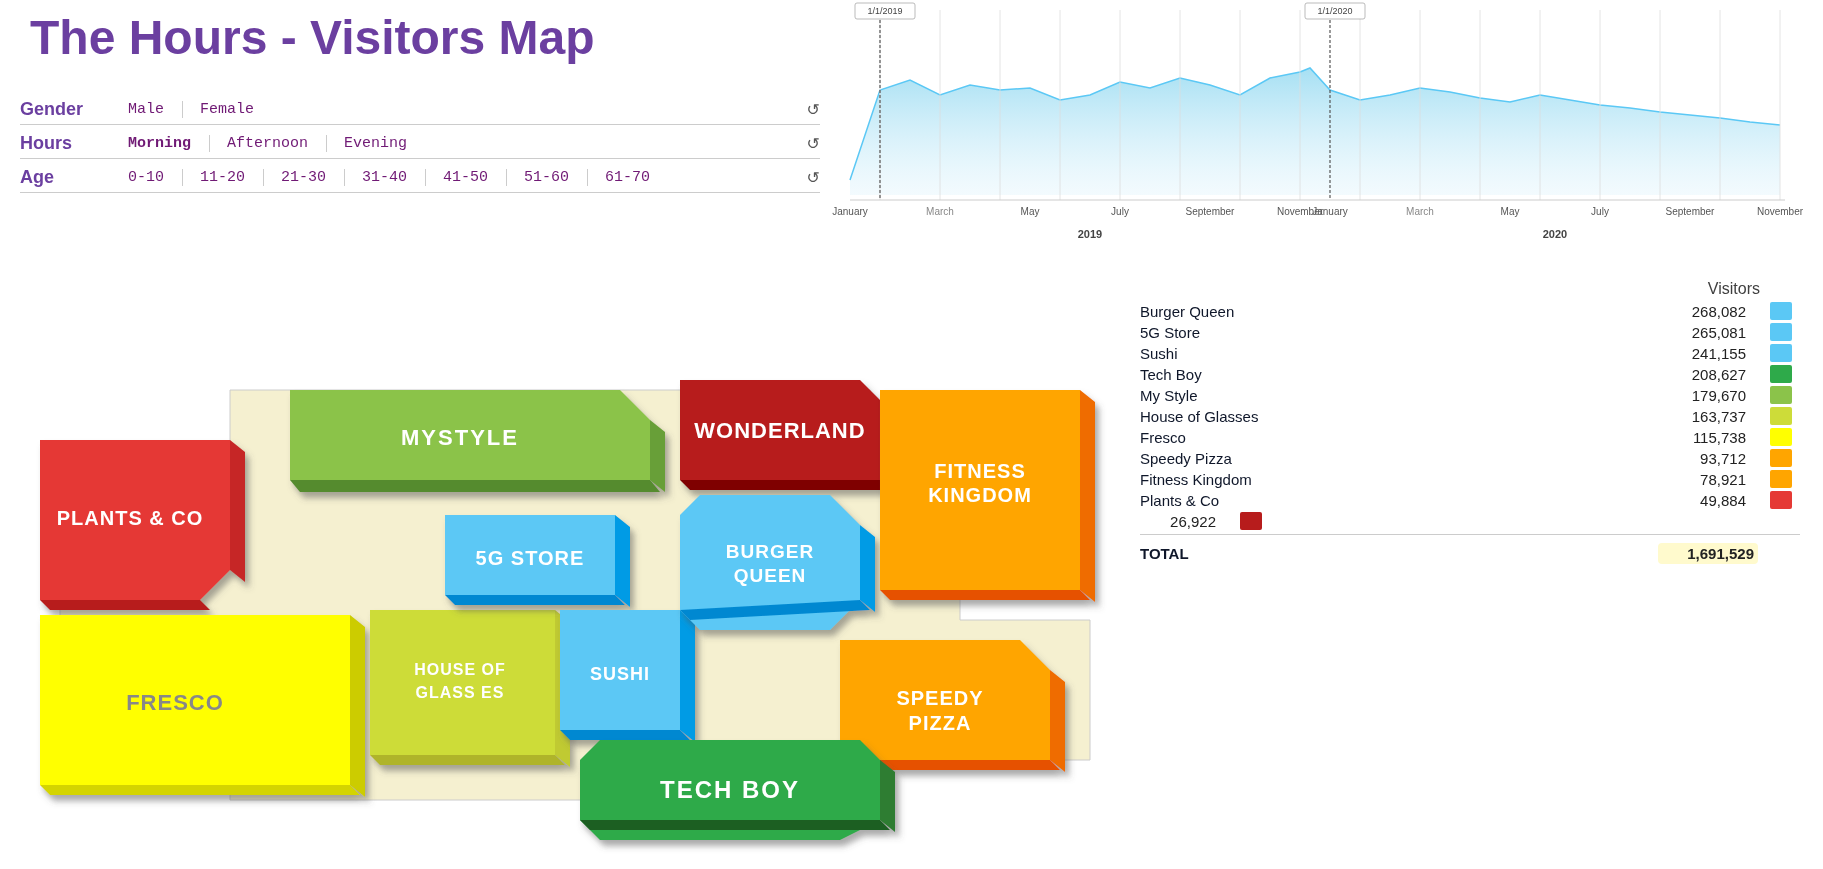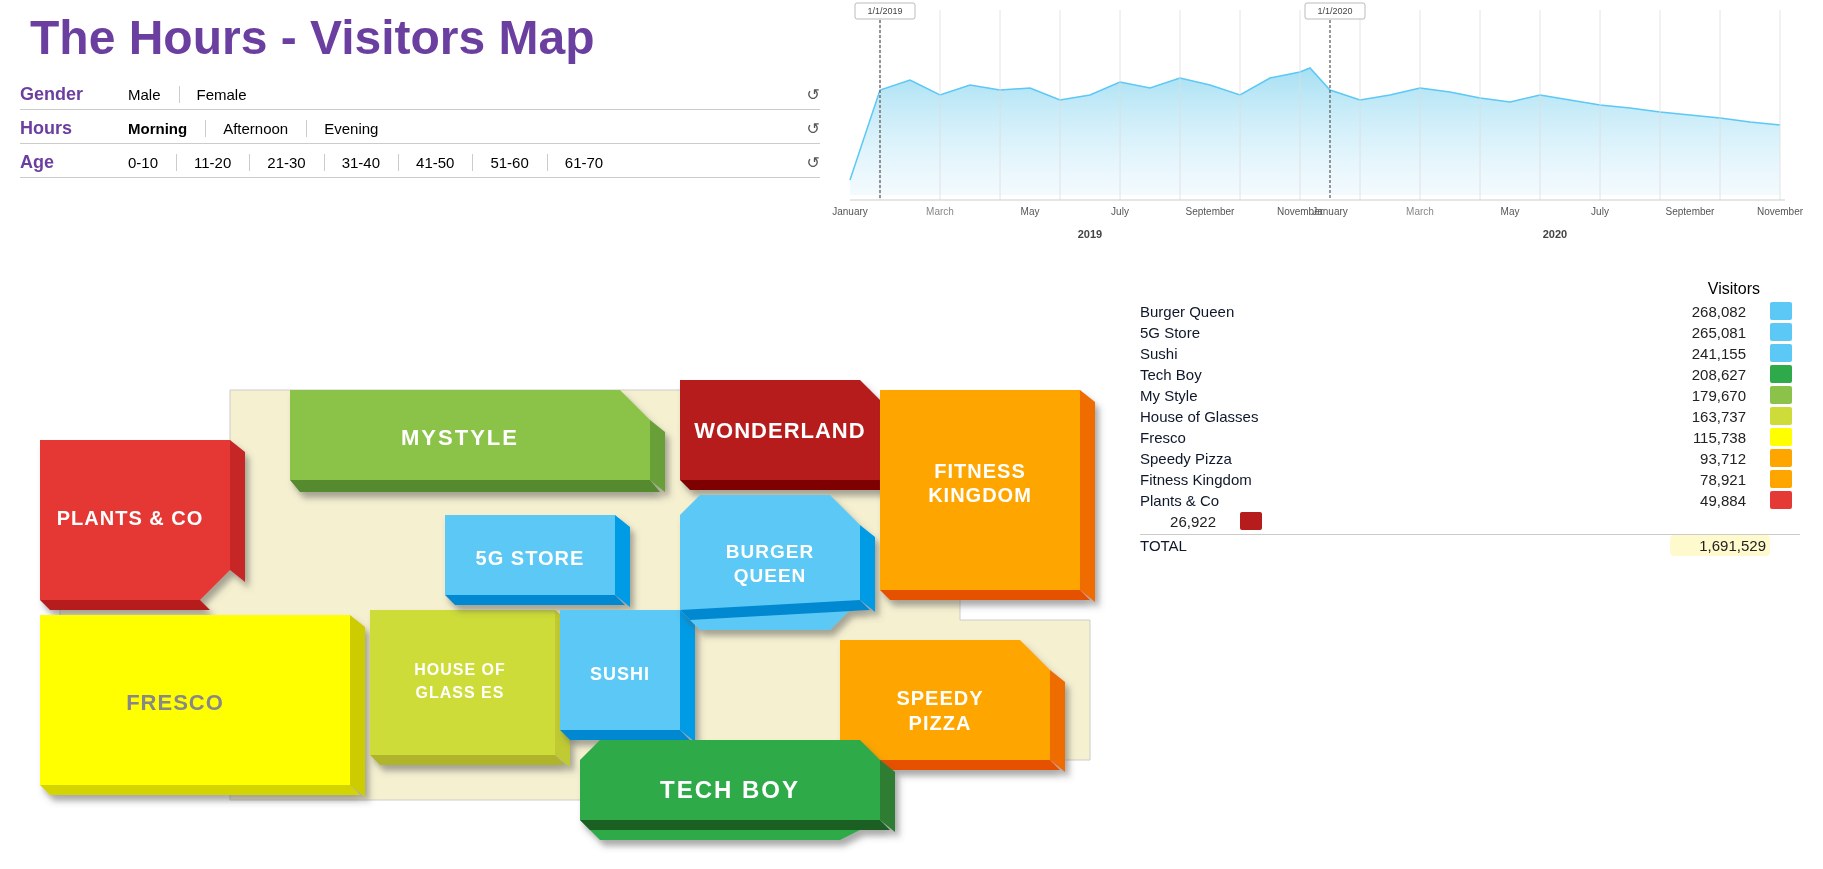--- a/index.html
+++ b/index.html
@@ -18,21 +18,21 @@
       top: 10px;
       left: 30px;
       font-size: 48px;
       font-weight: bold;
       color: #6b3fa0;
     }
 
     
     #filters {
       position: absolute;
-      top: 84px;
+      top: 99px;
       left: 20px;
       width: 800px;
     }
     .filter-row {
       display: flex;
       align-items: center;
       margin-bottom: 8px;
       border-bottom: 1px solid #ccc;
       padding-bottom: 4px;
     }
@@ -43,24 +43,25 @@
       width: 90px;
       flex-shrink: 0;
     }
     .filter-options {
       display: flex;
       align-items: center;
       flex: 1;
     }
     .filter-option {
       font-size: 15px;
-      color: #000000;
+      color: #701a75;
       padding: 2px 18px;
       cursor: pointer;
       position: relative;
+      font-family: Liberation Mono, monospace;
     }
     .filter-option + .filter-option::before {
       content: '';
       position: absolute;
       left: 0;
       top: 10%;
       height: 80%;
       width: 1px;
       background: #ccc;
     }
@@ -104,21 +105,21 @@
 
     
     #legend {
       position: absolute;
       top: 280px;
       left: 1140px;
       width: 660px;
     }
     .legend-title {
       font-size: 16px;
-      color: #000000;
+      color: #404040;
       text-align: right;
       padding-right: 40px;
       margin-bottom: 4px;
     }
     .legend-row {
       display: flex;
       align-items: center;
       margin-bottom: 3px;
       font-size: 15px;
     }
@@ -139,24 +140,25 @@
       height: 18px;
       display: flex;
       align-items: center;
     }
     .legend-color-box {
       width: 22px;
       height: 18px;
       border-radius: 2px;
     }
     .legend-total {
-      font-weight: normal;
+      font-weight: bold;
       border-top: 1px solid #ccc;
       margin-top: 4px;
-      padding-top: 0;
+      padding-top: 8px;
+      gap: 12px;
     }
     .legend-total .legend-value {
       background: #fffacd;
       border-radius: 3px;
     }
   </style>
 </head>
 <body>
 
 <div id="title">The Hours - Visitors Map</div>

